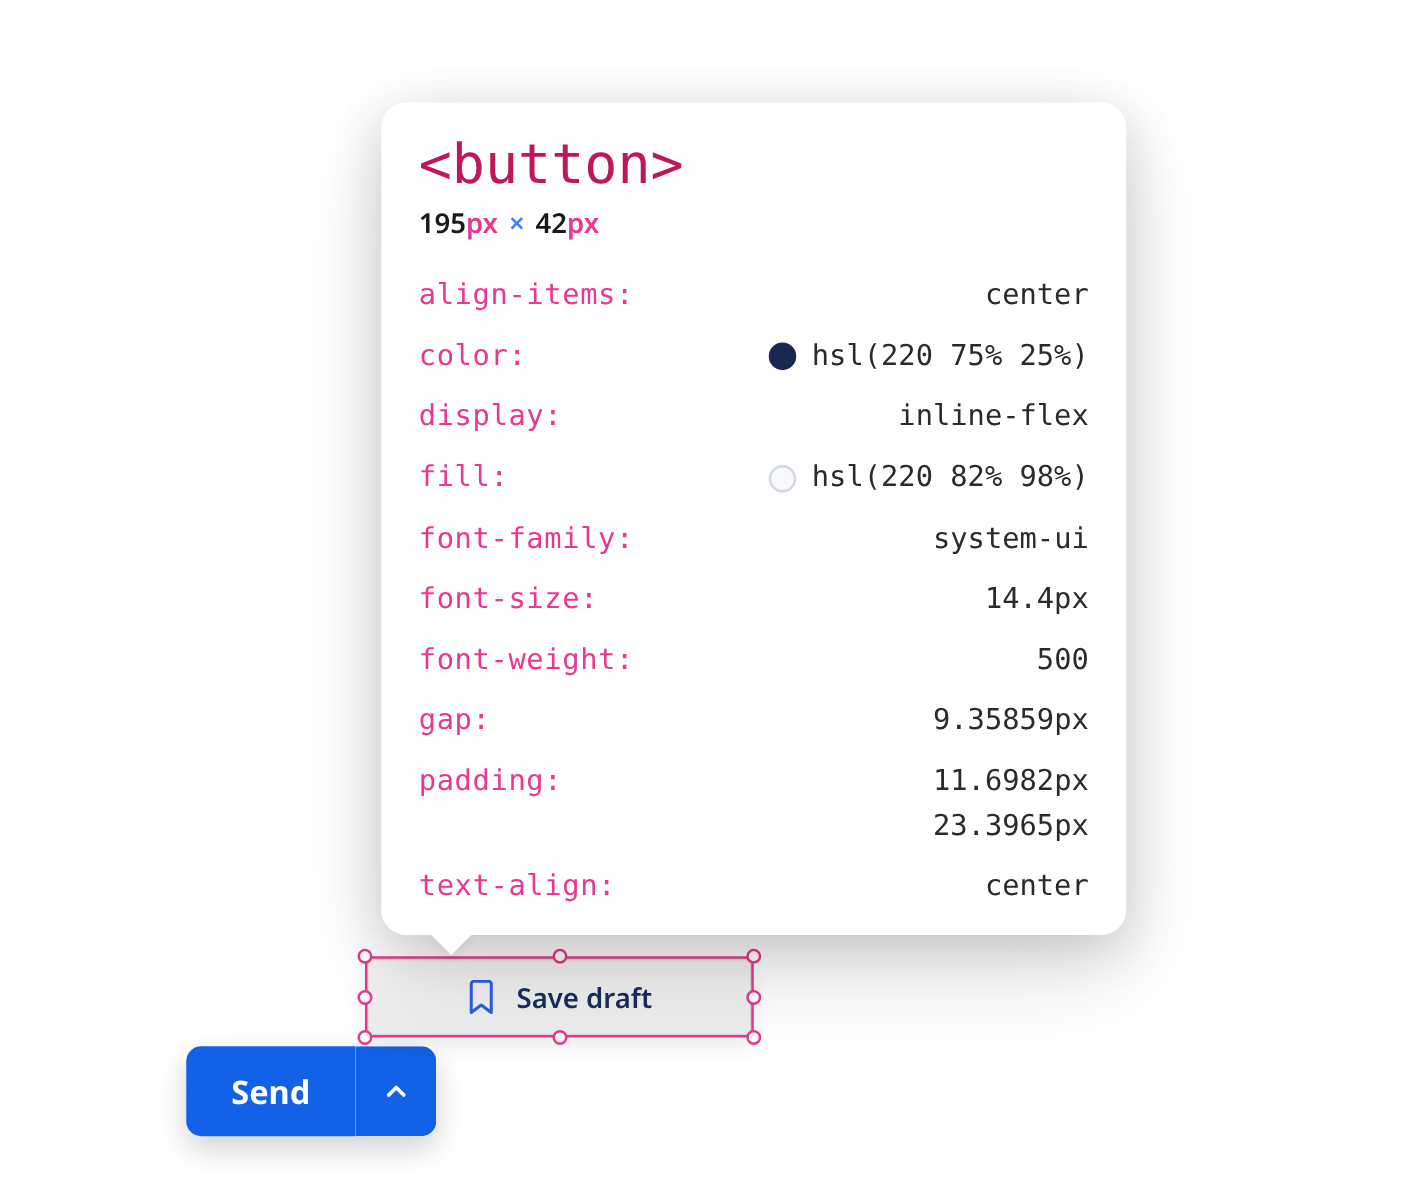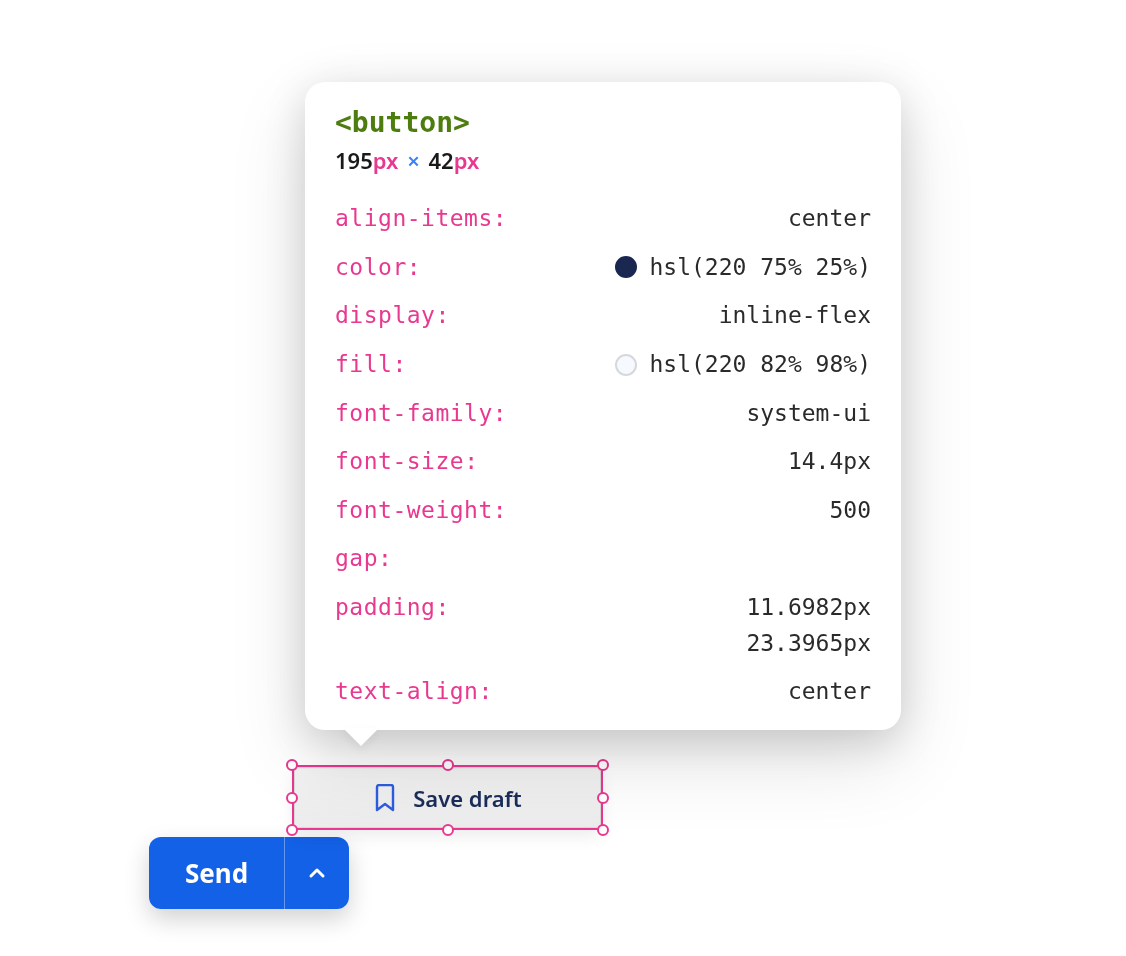--- a/index.html
+++ b/index.html
@@ -26,23 +26,23 @@
     top: 82px;
     width: 596px;
     background: #fff;
     border-radius: 20px;
     box-shadow: 0 10px 40px rgba(0,0,0,0.15), 0 30px 80px rgba(0,0,0,0.12);
     padding: 24px 30px 20px 30px;
     z-index: 20;
   }
   .inspector .tag {
     font-family: ui-monospace, SFMono-Regular, Menlo, Consolas, monospace;
-    font-weight: 700;
-    font-size: 28px;
-    color: #4d7c0f;
+    font-weight: 400;
+    font-size: 44px;
+    color: #be185d;
     letter-spacing: 0;
   }
   .inspector .dims {
     margin-top: 6px;
     font-size: 22px;
     font-weight: 600;
     color: #1a1a1a;
   }
   .inspector .dims .unit { color: #e8388f; text-align: center; }
   .inspector .dims .x { color: #3b82f6; padding: 0 3px; }
@@ -221,20 +221,21 @@
       <div class="prop">
         <span class="prop-name">font-size</span>
         <span class="prop-val">14.4px</span>
       </div>
       <div class="prop">
         <span class="prop-name">font-weight</span>
         <span class="prop-val">500</span>
       </div>
       <div class="prop">
         <span class="prop-name">gap</span>
+        <span class="prop-val">9.35859px</span>
       </div>
       <div class="prop">
         <span class="prop-name">padding</span>
         <span class="prop-val">11.6982px
 23.3965px</span>
       </div>
       <div class="prop">
         <span class="prop-name">text-align</span>
         <span class="prop-val">center</span>
       </div>

